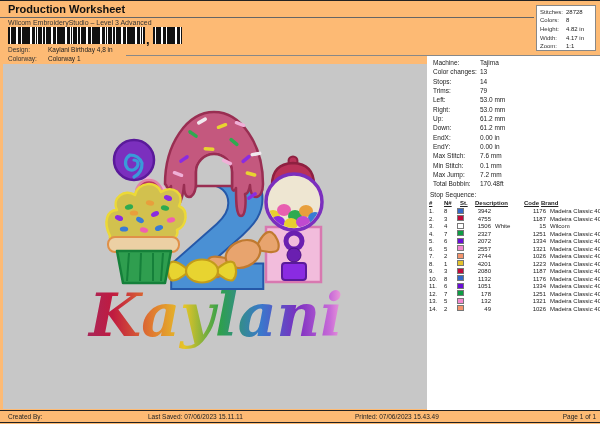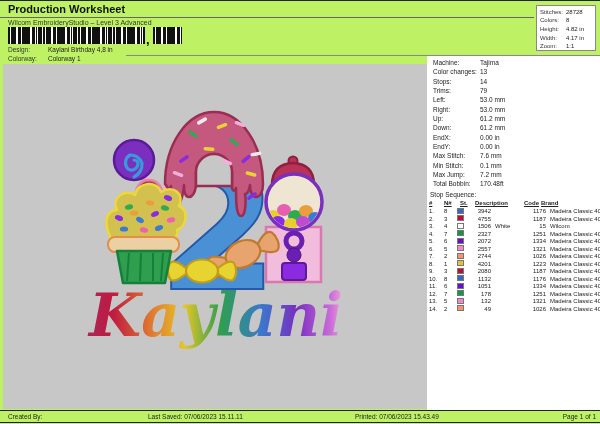--- a/index.html
+++ b/index.html
@@ -1,16 +1,16 @@
 <!DOCTYPE html>
 <html><head>
 <meta charset="utf-8">
 <style>
   html,body{margin:0;padding:0;background:#fff;}
-  .page{position:relative;width:600px;height:424px;background:#bef264;overflow:hidden;
+  .page{position:relative;width:600px;height:424px;background:#fdba74;overflow:hidden;
         font-family:"Liberation Sans",sans-serif;color:#222;}
   .top-rule{position:absolute;left:0;top:0;width:600px;border-top:1.5px solid #222;}
   .title{position:absolute;left:8px;top:3px;font-size:11px;font-weight:bold;color:#111;}
   .title-rule{position:absolute;left:0;top:16.5px;width:534px;border-top:1px solid #666;}
   .subtitle{position:absolute;left:8px;top:18.5px;font-size:7px;color:#333;}
   .barcode{position:absolute;left:8px;top:27px;height:17px;display:flex;align-items:flex-end;}
   .bars{height:17px;
     background:
       repeating-linear-gradient(90deg,#111 0 2px,rgba(0,0,0,0) 2px 5px),
       repeating-linear-gradient(90deg,#111 0 1px,#fff 1px 3px,#111 3px 6px,#fff 6px 7px);}

